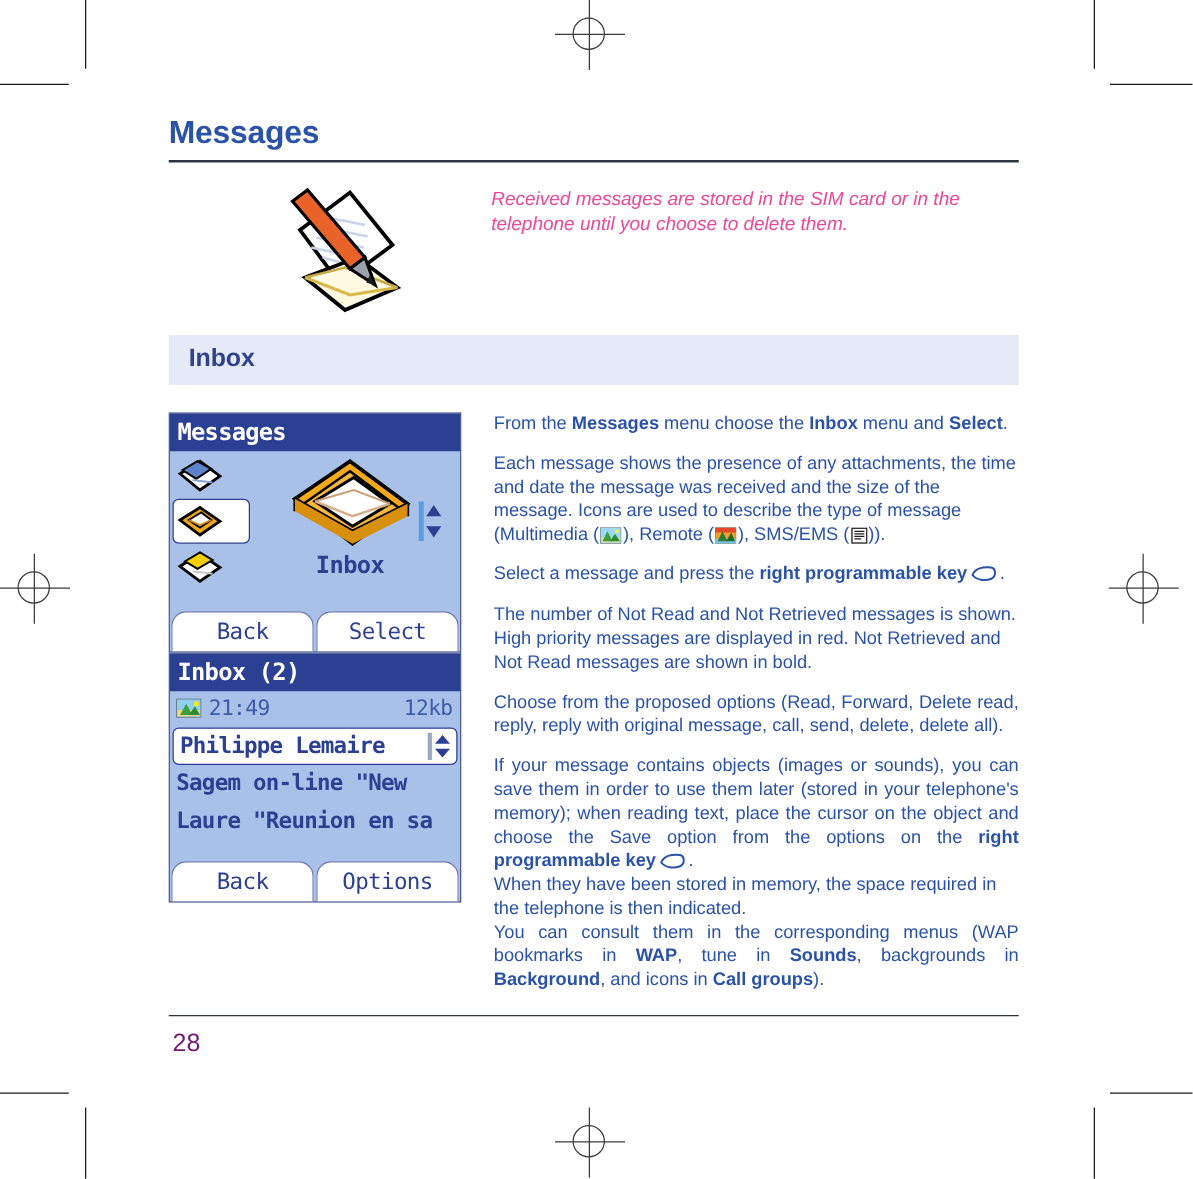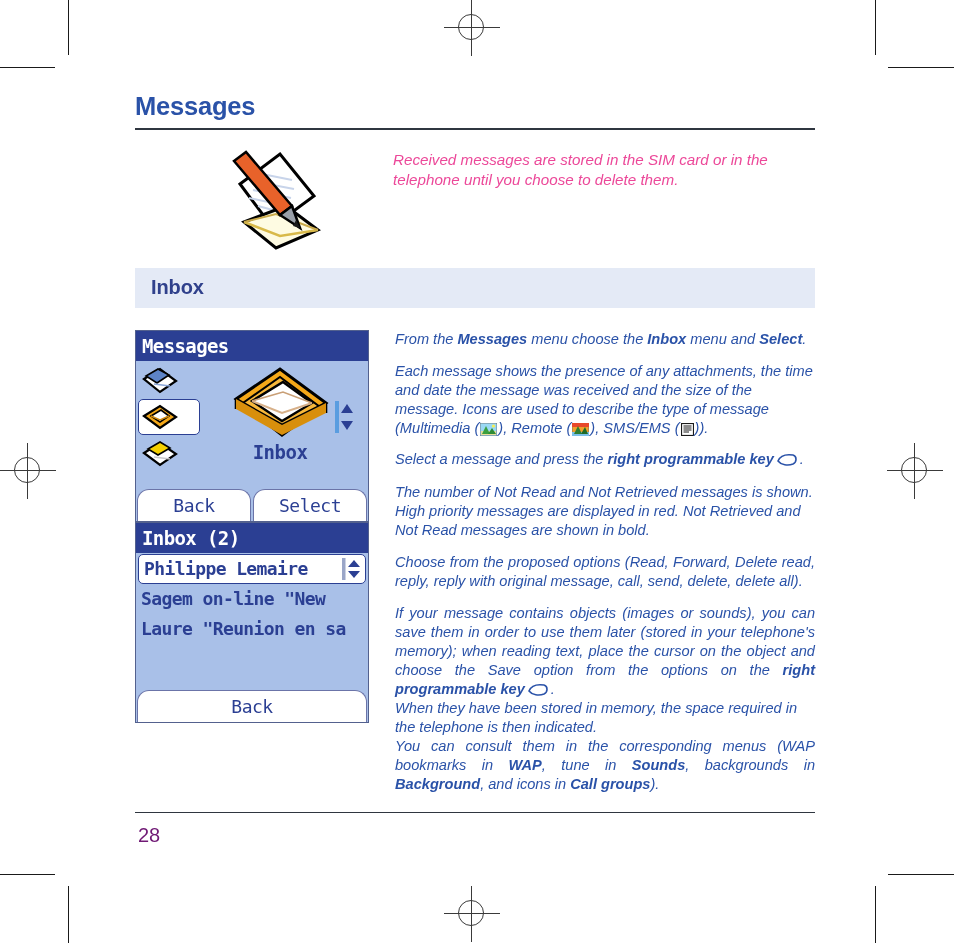--- a/index.html
+++ b/index.html
@@ -112,21 +112,21 @@
   }
   .col-right {
     position: absolute;
     left: 260px;
     top: 0;
     width: 420px;
     font-size: 14.6px;
     line-height: 1.30;
     color: #2a52a8;
   }
-  .col-right p { margin: 0 0 13px 0; font-style: italic; }
+  .col-right p { margin: 0 0 13px 0; }
   .col-right p.tight { margin-bottom: 0; }
   .col-right b { font-weight: bold; }
   .just { text-align: justify; }
 
   
   .phone {
     width: 234px;
     border: 1.5px solid #53618e;
     background: #a9c0e8;
     box-sizing: border-box;
@@ -422,38 +422,52 @@
           <div class="softkeys">
             <div class="softkey">Back</div>
             <div class="softkey">Select</div>
           </div>
         </div>
 
         <div class="phone" id="phone2" style="">
           <div class="titlebar">Inbox (2)</div>
           <div class="body">
 
+            <div class="msgrow-top">
+              <span class="mm-icon">
+                <svg viewBox="0 0 20 15" width="20" height="15">
+                  <rect x="0" y="0" width="20" height="15" fill="#8fd0f0" stroke="#555555" stroke-width="1"></rect>
+                  <rect x="1" y="9" width="18" height="5" fill="#f0d878"></rect>
+                  <polygon points="3,13 8,4 13,13" fill="#3aa040"></polygon>
+                  <polygon points="10,13 15,6 19,13" fill="#2d8c35"></polygon>
+                  <circle cx="16" cy="4" r="2" fill="#f8f000"></circle>
+                </svg>
+              </span>
+              <span class="msg-time">21:49</span>
+              <span class="msg-size">12kb</span>
+            </div>
 
             <div class="selrow">
               <span>Philippe Lemaire</span>
               <span class="stepper">
                 <svg viewBox="0 0 20 22" width="20" height="22">
                   <rect x="0" y="0" width="3.5" height="22" fill="#9aa6c8"></rect>
                   <polygon points="12,2 18,9 6,9" fill="#2b3f93"></polygon>
                   <polygon points="12,20 18,13 6,13" fill="#2b3f93"></polygon>
                 </svg>
               </span>
             </div>
 
             <div class="msgrow">Sagem on-line "New</div>
             <div class="msgrow">Laure "Reunion en sa</div>
           </div>
 
           <div class="softkeys">
             <div class="softkey">Back</div>
+            <div class="softkey">Options</div>
           </div>
         </div>
       </div>
 
       <div class="col-right">
 
         <p><span>From the </span><b>Messages</b><span> menu choose the </span><b>Inbox</b><span> menu and </span><b>Select</b><span>.</span></p>
 
         <p><span>Each message shows the presence of any attachments, the time and date the message was received and the size of the message. Icons are used to describe the type of message (Multimedia (</span><span class="inline-icon"><svg viewBox="0 0 17 13" width="17" height="13">
                 <rect x="0" y="0" width="17" height="13" fill="#9ad8f4" stroke="#666666" stroke-width="0.8"></rect>

